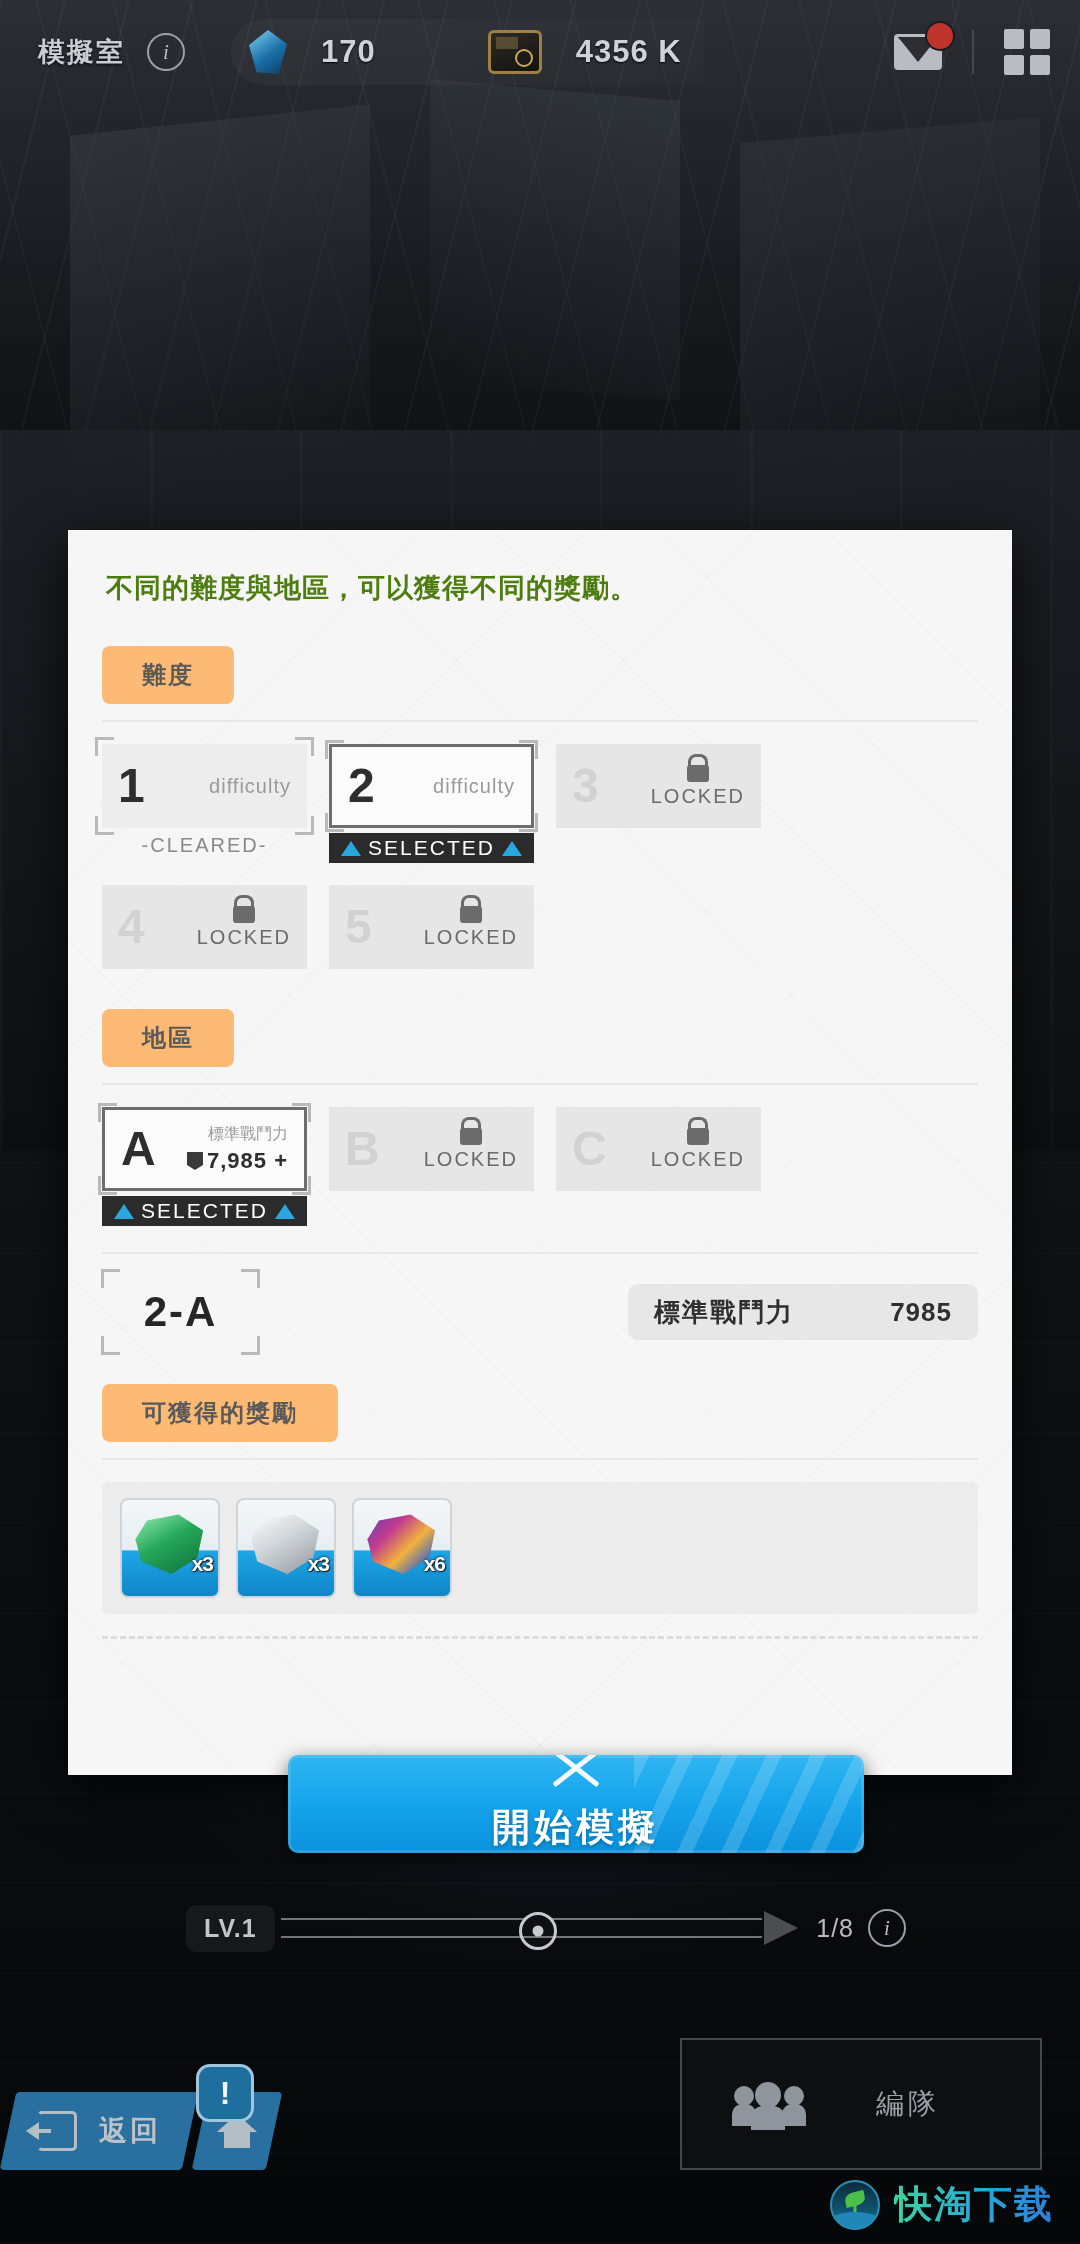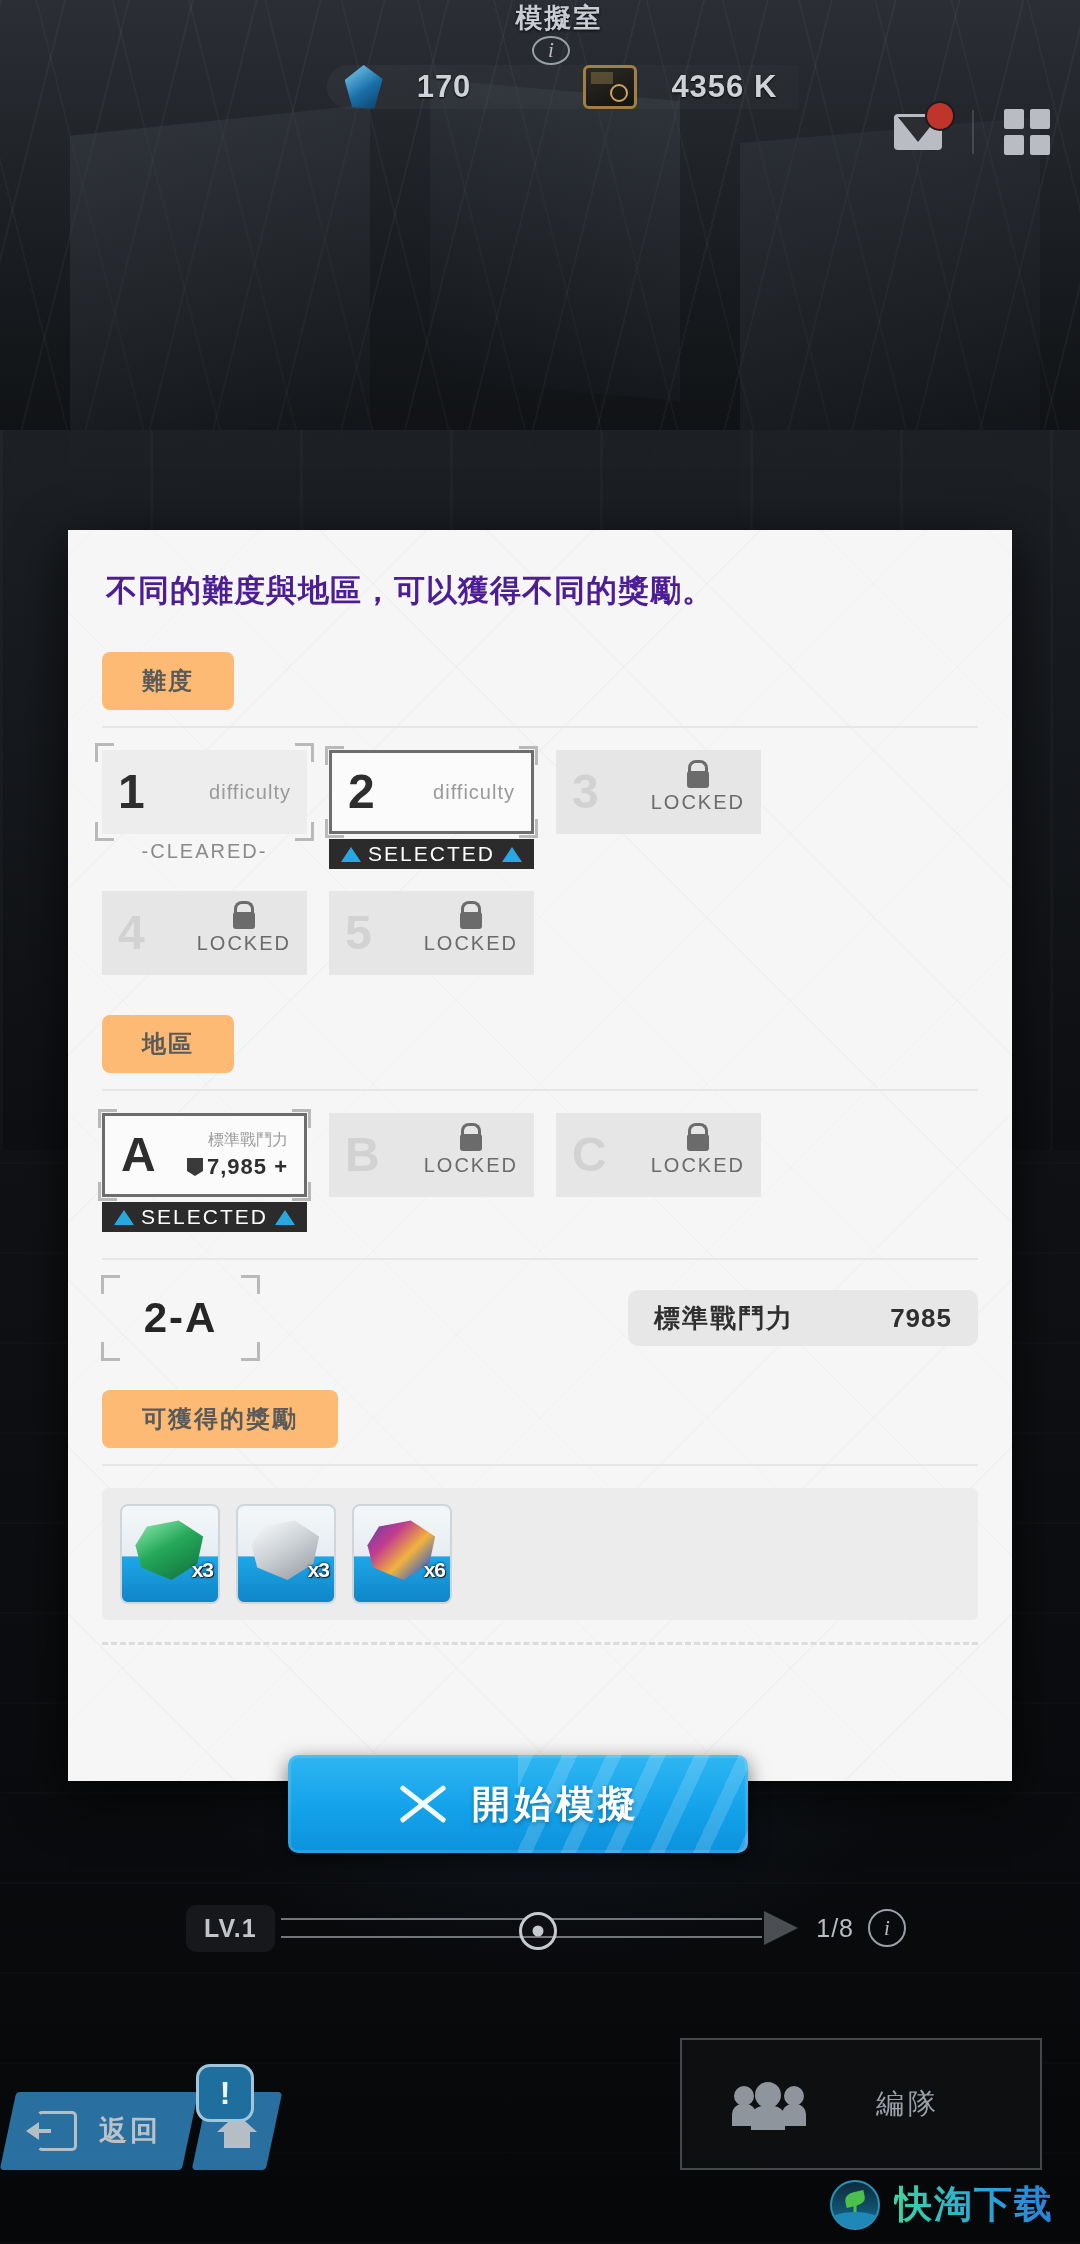--- a/index.html
+++ b/index.html
@@ -76,21 +76,20 @@
   .bg-glow {
     position: absolute; left: 180px; top: 1550px; width: 740px; height: 420px;
     background: radial-gradient(ellipse at center, rgba(70,110,150,0.13), rgba(0,0,0,0) 70%);
   }
 
   
   .topbar {
     position: absolute; left: 0; top: 0; width: 1080px; height: 104px;
     display: flex; align-items: center;
     z-index: 20;
-    flex-direction: column;
   }
   .topbar-title {
     margin-left: 38px;
     font-size: 27px;
     letter-spacing: 2px;
     color: #c9ccd2;
     font-weight: bold;
     text-shadow: 0 1px 3px rgba(0,0,0,0.9);
   }
   .icon-circle-i {
@@ -233,22 +232,22 @@
     content: "";
     position: absolute; inset: 0;
     background:
       repeating-linear-gradient(45deg, rgba(0,0,0,0.022) 0px, rgba(0,0,0,0.022) 1px, transparent 1px, transparent 118px),
       repeating-linear-gradient(-45deg, rgba(0,0,0,0.022) 0px, rgba(0,0,0,0.022) 1px, transparent 1px, transparent 118px);
     pointer-events: none;
   }
   .dialog-body > * { position: relative; }
 
   .body-desc {
-    font-size: 31px;
-    color: #4c1d95;
+    font-size: 27px;
+    color: #4d7c0f;
     font-weight: bold;
     letter-spacing: 1px;
     margin: 6px 0 40px 4px;
   }
 
   .section-tag {
     display: inline-block;
     background: #fdba74;
     color: #5a5a5a;
     font-size: 24px;
@@ -445,28 +444,29 @@
   .dashed-sep {
     margin-top: 22px;
     border-top: 3px dashed #dcdcdc;
   }
   .shelf-pad { height: 96px; }
 
   
   .start-btn {
     position: absolute;
     left: 288px; top: 1755px;
-    width: 460px; height: 98px;
+    width: 576px; height: 98px;
     z-index: 30;
     background: linear-gradient(180deg, #2fb6f2 0%, #13a2ea 55%, #0c92dc 100%);
     border-radius: 10px;
     display: flex; align-items: center; justify-content: center;
     gap: 22px;
     box-shadow: 0 6px 20px rgba(0,0,0,0.55), inset 0 0 0 3px rgba(255,255,255,0.12);
     overflow: hidden;
+    flex-direction: column;
   }
   .start-btn::after {
     content: "";
     position: absolute; right: -30px; top: 0; width: 260px; height: 100%;
     background: repeating-linear-gradient(115deg, rgba(255,255,255,0.16) 0px, rgba(255,255,255,0.16) 14px, transparent 14px, transparent 40px);
   }
   .swords {
     position: relative; width: 54px; height: 46px;
   }
   .swords span {

